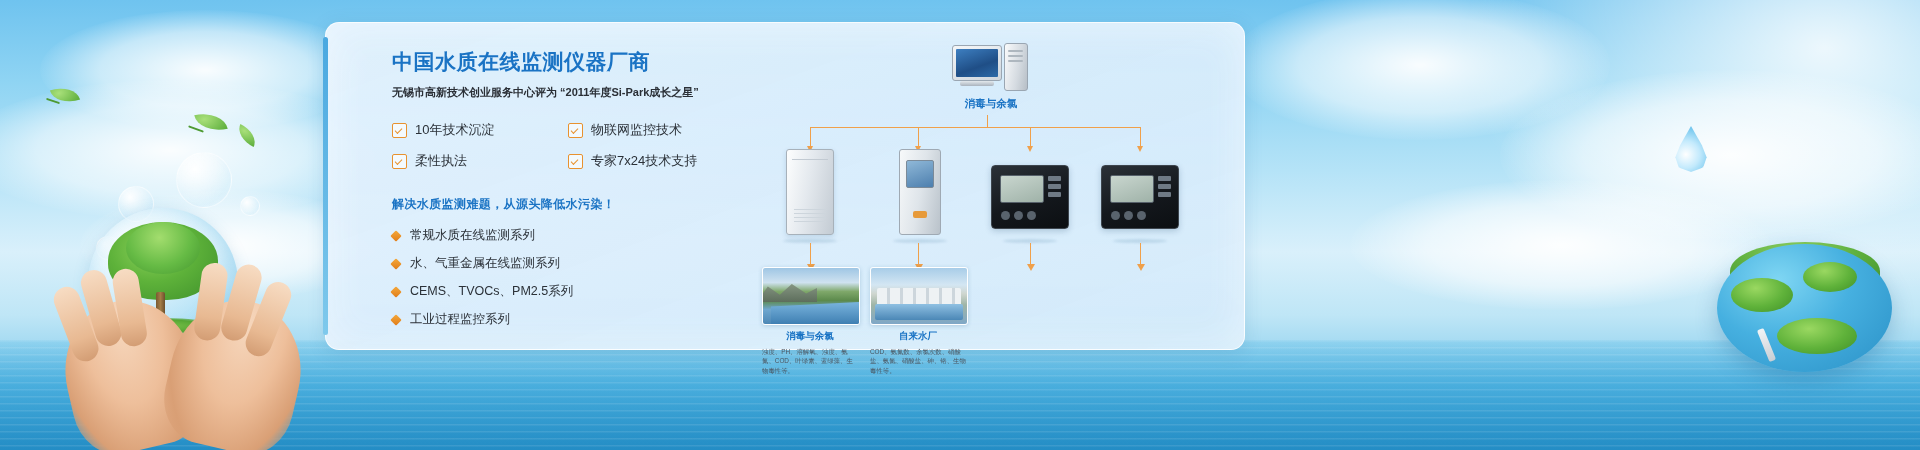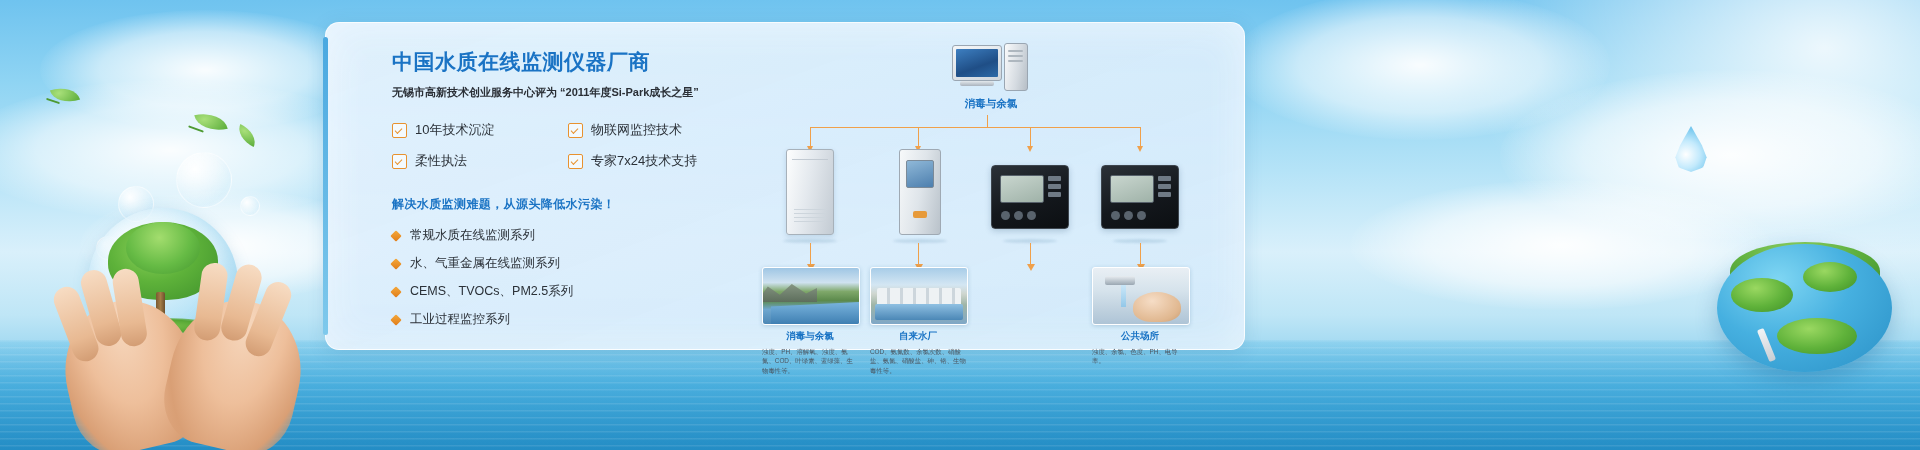--- a/index.html
+++ b/index.html
@@ -313,22 +313,15 @@
     <div class="scene" style="left:-4px;">
       <div class="ph p1"></div>
       <div class="cap">消毒与余氯</div>
       <div class="desc">浊度、PH、溶解氧、浊度、氨氮、COD、叶绿素、蓝绿藻、生物毒性等。</div>
     </div>
     <div class="scene" style="left:104px;">
       <div class="ph p2"></div>
       <div class="cap">自来水厂</div>
       <div class="desc">COD、氨氮数、余氯次数、硝酸盐、氨氮、硝酸盐、砷、铬、生物毒性等。</div>
     </div>
-    <div class="scene" style="left:326px;">
-      <div class="ph p4">
-        <div class="hand4"></div>
-      </div>
-      <div class="cap">公共场所</div>
-      <div class="desc">浊度、余氯、色度、PH、电导率。</div>
-    </div>
 
   </div>
 </div>
 
 </body></html>

